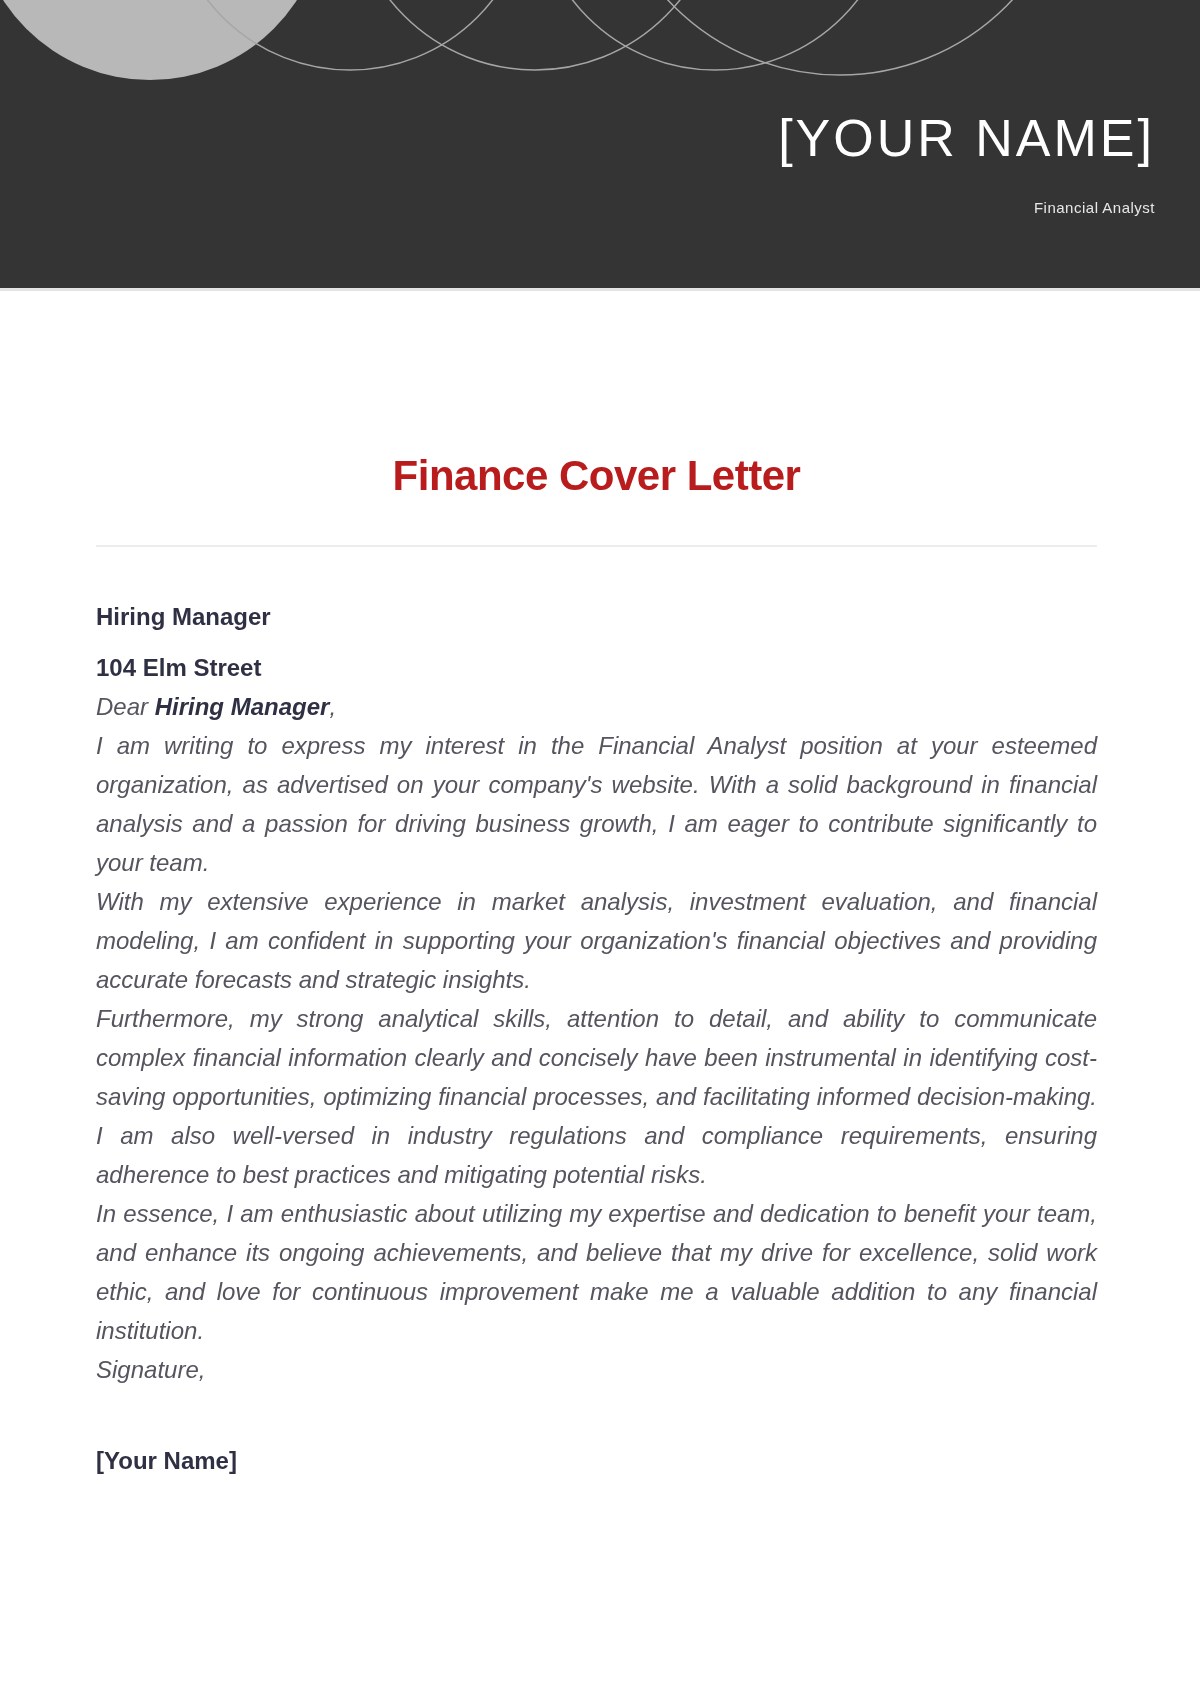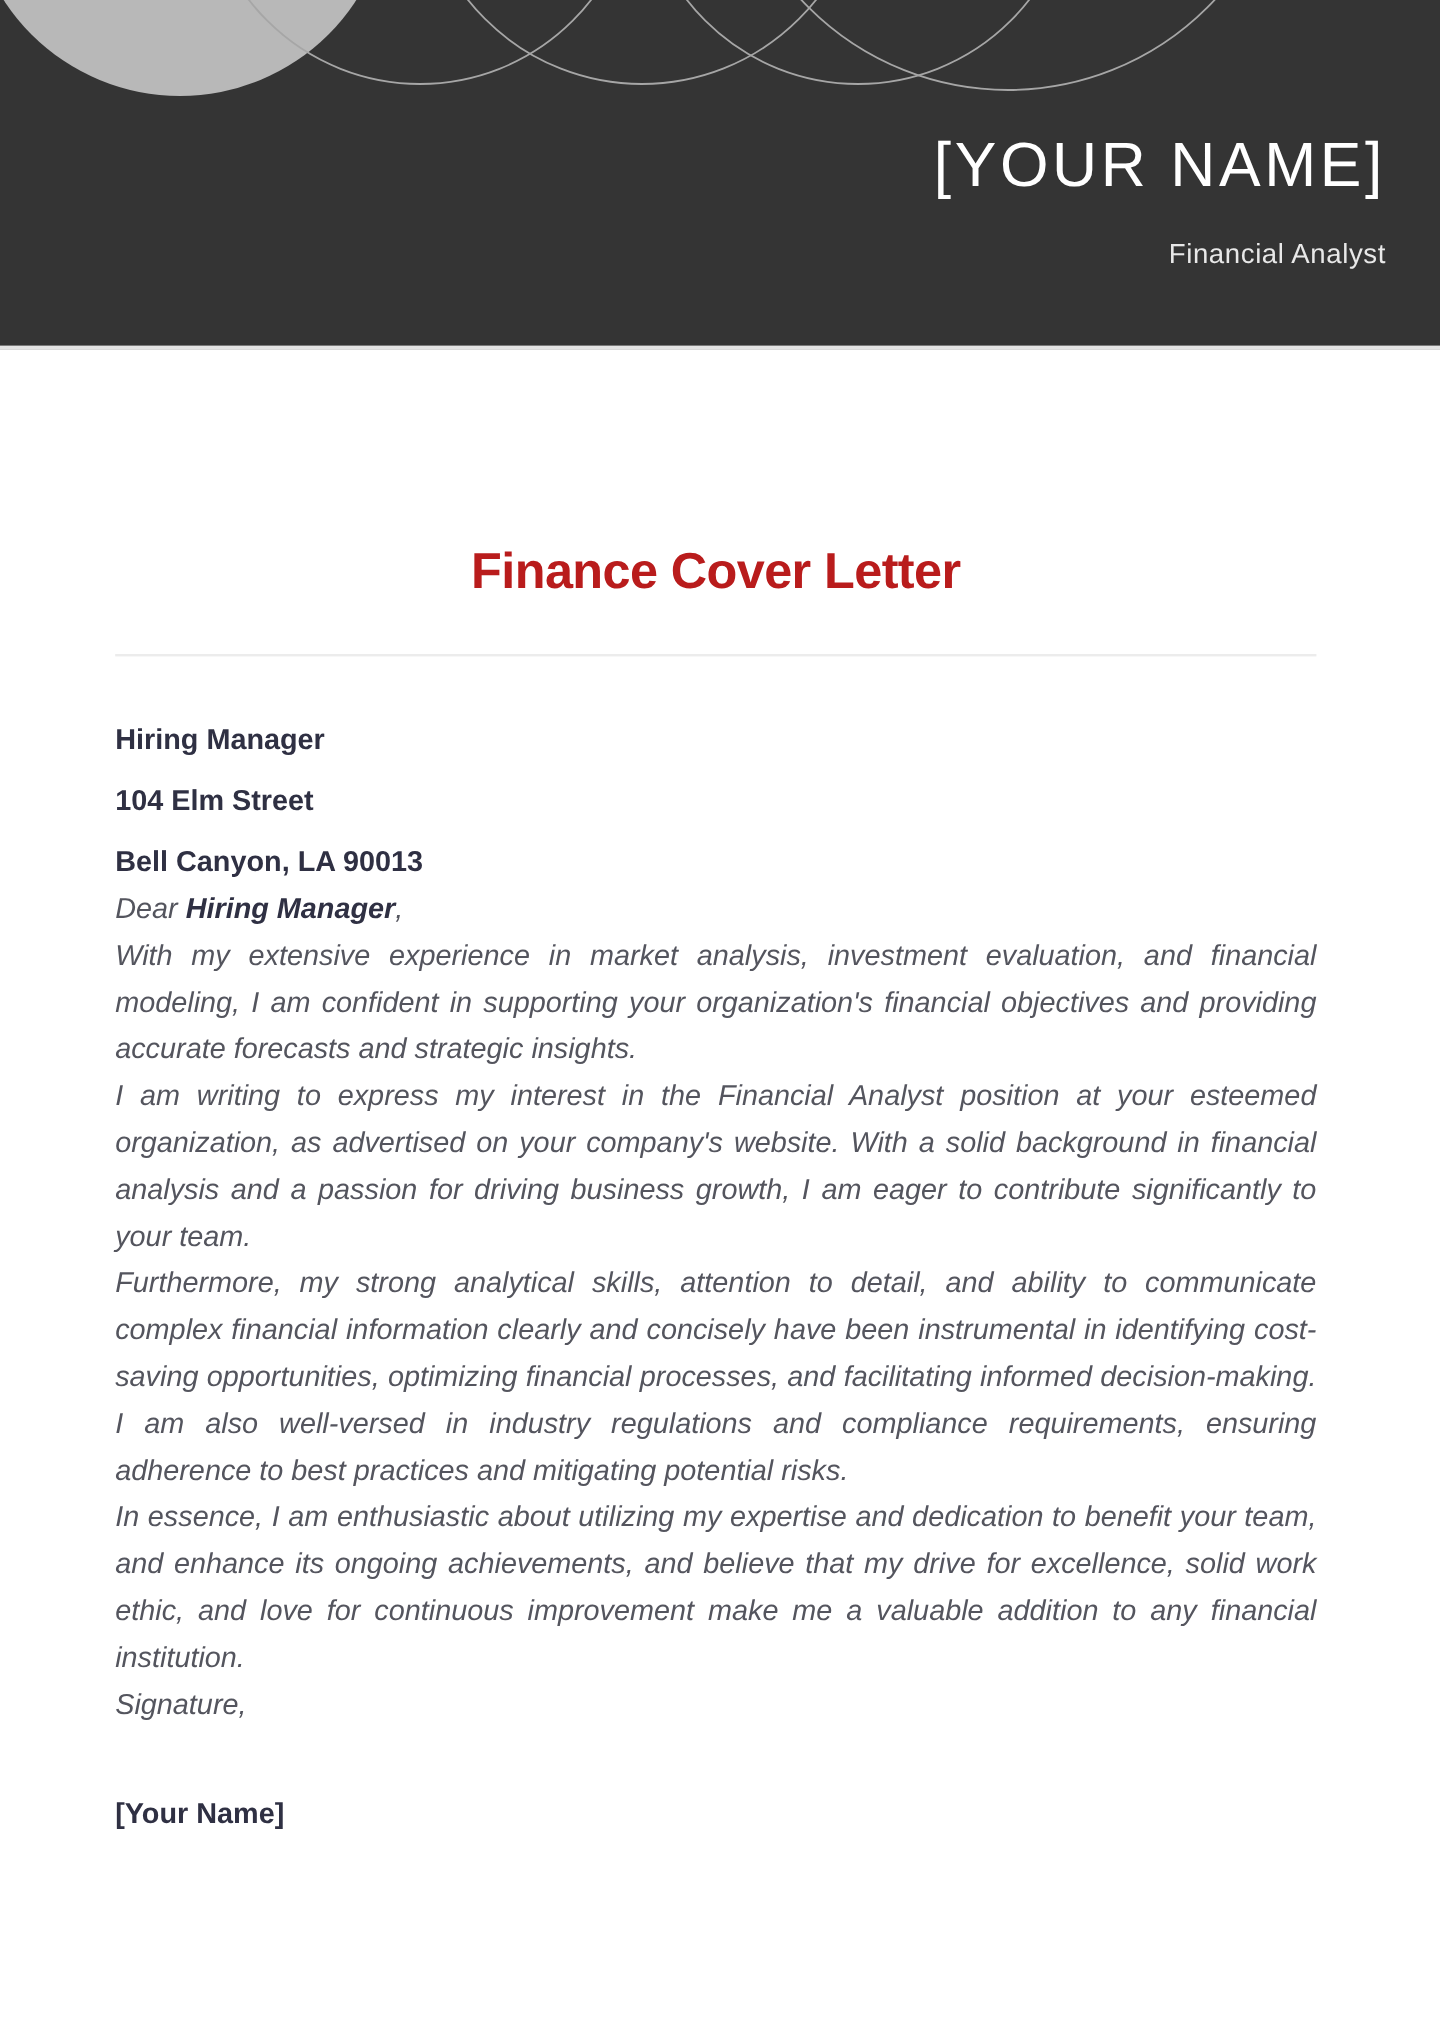--- a/index.html
+++ b/index.html
@@ -34,21 +34,21 @@
   .your-name {
     font-size: 52px;
     font-weight: 500;
     color: #ffffff;
     letter-spacing: 3px;
     line-height: 1;
     white-space: nowrap;
   }
   .role {
     margin-top: 36px;
-    font-size: 23px;
+    font-size: 15px;
     font-weight: 400;
     color: #e8e8e8;
     letter-spacing: 0.5px;
     line-height: 1;
   }
 
   
   .content {
     margin-left: 96px;
     width: 1001px;
@@ -130,27 +130,26 @@
   </div>
 </div>
 
 <div class="content">
   <h1 class="letter-title">Finance Cover Letter</h1>
   <div class="divider"></div>
 
   <div class="recipient-block">
     <p>Hiring Manager</p>
     <p>104 Elm Street</p>
-    <p>Bell Canyon, LA 90013</p>
   </div>
 
   <div class="flow">
     <p class="no-justify"><span>Dear </span><span class="b">Hiring Manager</span><span>,</span></p>
+    <p>I am writing to express my interest in the Financial Analyst position at your esteemed organization, as advertised on your company's website. With a solid background in financial analysis and a passion for driving business growth, I am eager to contribute significantly to your team.</p>
     <p>With my extensive experience in market analysis, investment evaluation, and financial modeling, I am confident in supporting your organization's financial objectives and providing accurate forecasts and strategic insights.</p>
-    <p>I am writing to express my interest in the Financial Analyst position at your esteemed organization, as advertised on your company's website. With a solid background in financial analysis and a passion for driving business growth, I am eager to contribute significantly to your team.</p>
     <p>Furthermore, my strong analytical skills, attention to detail, and ability to communicate complex financial information clearly and concisely have been instrumental in identifying cost-saving opportunities, optimizing financial processes, and facilitating informed decision-making. I am also well-versed in industry regulations and compliance requirements, ensuring adherence to best practices and mitigating potential risks.</p>
     <p>In essence, I am enthusiastic about utilizing my expertise and dedication to benefit your team, and enhance its ongoing achievements, and believe that my drive for excellence, solid work ethic, and love for continuous improvement make me a valuable addition to any financial institution.</p>
     <p class="no-justify">Signature,</p>
   </div>
 
 
   <div class="signoff-name">[Your Name]</div>
 </div>
 
 </body></html>

